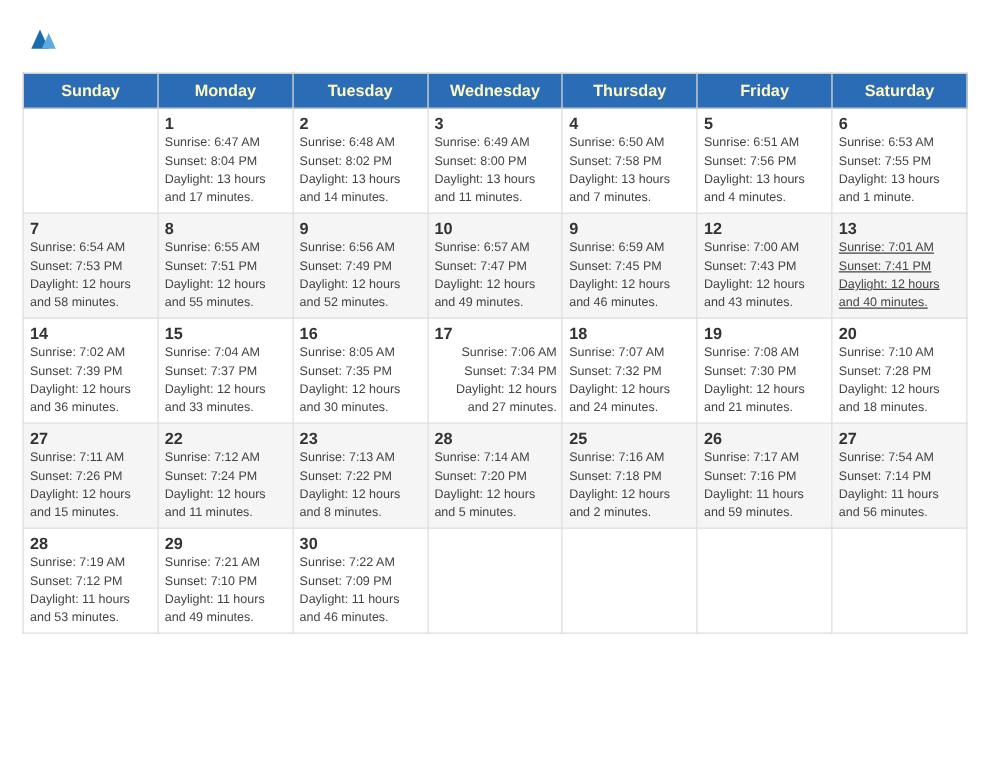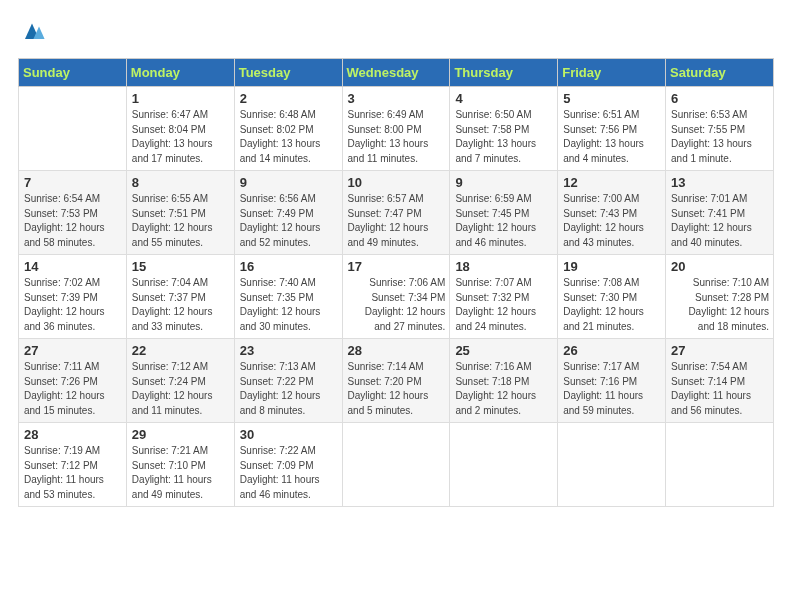--- a/index.html
+++ b/index.html
@@ -51,25 +51,25 @@
       font-size: 15px;
       color: #555;
     }
     table {
       width: 100%;
       border-collapse: collapse;
       table-layout: fixed;
     }
     thead tr th {
       background-color: #2a6cb5;
-      color: #bef264;
+      color: #fef9c3;
       font-size: 13px;
       font-weight: bold;
       padding: 6px 4px;
-      text-align: left;
+      text-align: center;
       border: 1px solid #ccc;
     }
     tbody tr td {
       border: 1px solid #ddd;
       vertical-align: top;
       padding: 4px 4px 4px 5px;
       font-size: 10.5px;
       color: #333;
       height: 80px;
     }
@@ -209,21 +209,21 @@
           </td>
           <td>
             <span class="day-num">12</span>
             <div class="cell-content" style="white-space: pre-line;">Sunrise: 7:00 AM
 Sunset: 7:43 PM
 Daylight: 12 hours
 and 43 minutes.</div>
           </td>
           <td>
             <span class="day-num">13</span>
-            <div class="cell-content" style="white-space: pre-line;">Sunrise: 7:01 AM
+            <div class="cell-content" style="white-space: pre-line; text-decoration: underline;">Sunrise: 7:01 AM
 Sunset: 7:41 PM
 Daylight: 12 hours
 and 40 minutes.</div>
           </td>
         </tr>
         <tr>
           <td>
             <span class="day-num">14</span>
             <div class="cell-content" style="white-space: pre-line;">Sunrise: 7:02 AM
 Sunset: 7:39 PM
@@ -232,21 +232,21 @@
           </td>
           <td>
             <span class="day-num">15</span>
             <div class="cell-content" style="white-space: pre-line;">Sunrise: 7:04 AM
 Sunset: 7:37 PM
 Daylight: 12 hours
 and 33 minutes.</div>
           </td>
           <td>
             <span class="day-num">16</span>
-            <div class="cell-content" style="white-space: pre-line;">Sunrise: 7:40 AM
+            <div class="cell-content" style="white-space: pre-line;">Sunrise: 8:05 AM
 Sunset: 7:35 PM
 Daylight: 12 hours
 and 30 minutes.</div>
           </td>
           <td>
             <span class="day-num">17</span>
             <div class="cell-content" style="white-space: pre-line; text-align: right;">Sunrise: 7:06 AM
 Sunset: 7:34 PM
 Daylight: 12 hours
 and 27 minutes.</div>
@@ -260,21 +260,21 @@
           </td>
           <td>
             <span class="day-num">19</span>
             <div class="cell-content" style="white-space: pre-line;">Sunrise: 7:08 AM
 Sunset: 7:30 PM
 Daylight: 12 hours
 and 21 minutes.</div>
           </td>
           <td>
             <span class="day-num">20</span>
-            <div class="cell-content" style="white-space: pre-line; text-align: right;">Sunrise: 7:10 AM
+            <div class="cell-content" style="white-space: pre-line;">Sunrise: 7:10 AM
 Sunset: 7:28 PM
 Daylight: 12 hours
 and 18 minutes.</div>
           </td>
         </tr>
         <tr>
           <td>
             <span class="day-num">27</span>
             <div class="cell-content" style="white-space: pre-line;">Sunrise: 7:11 AM
 Sunset: 7:26 PM

